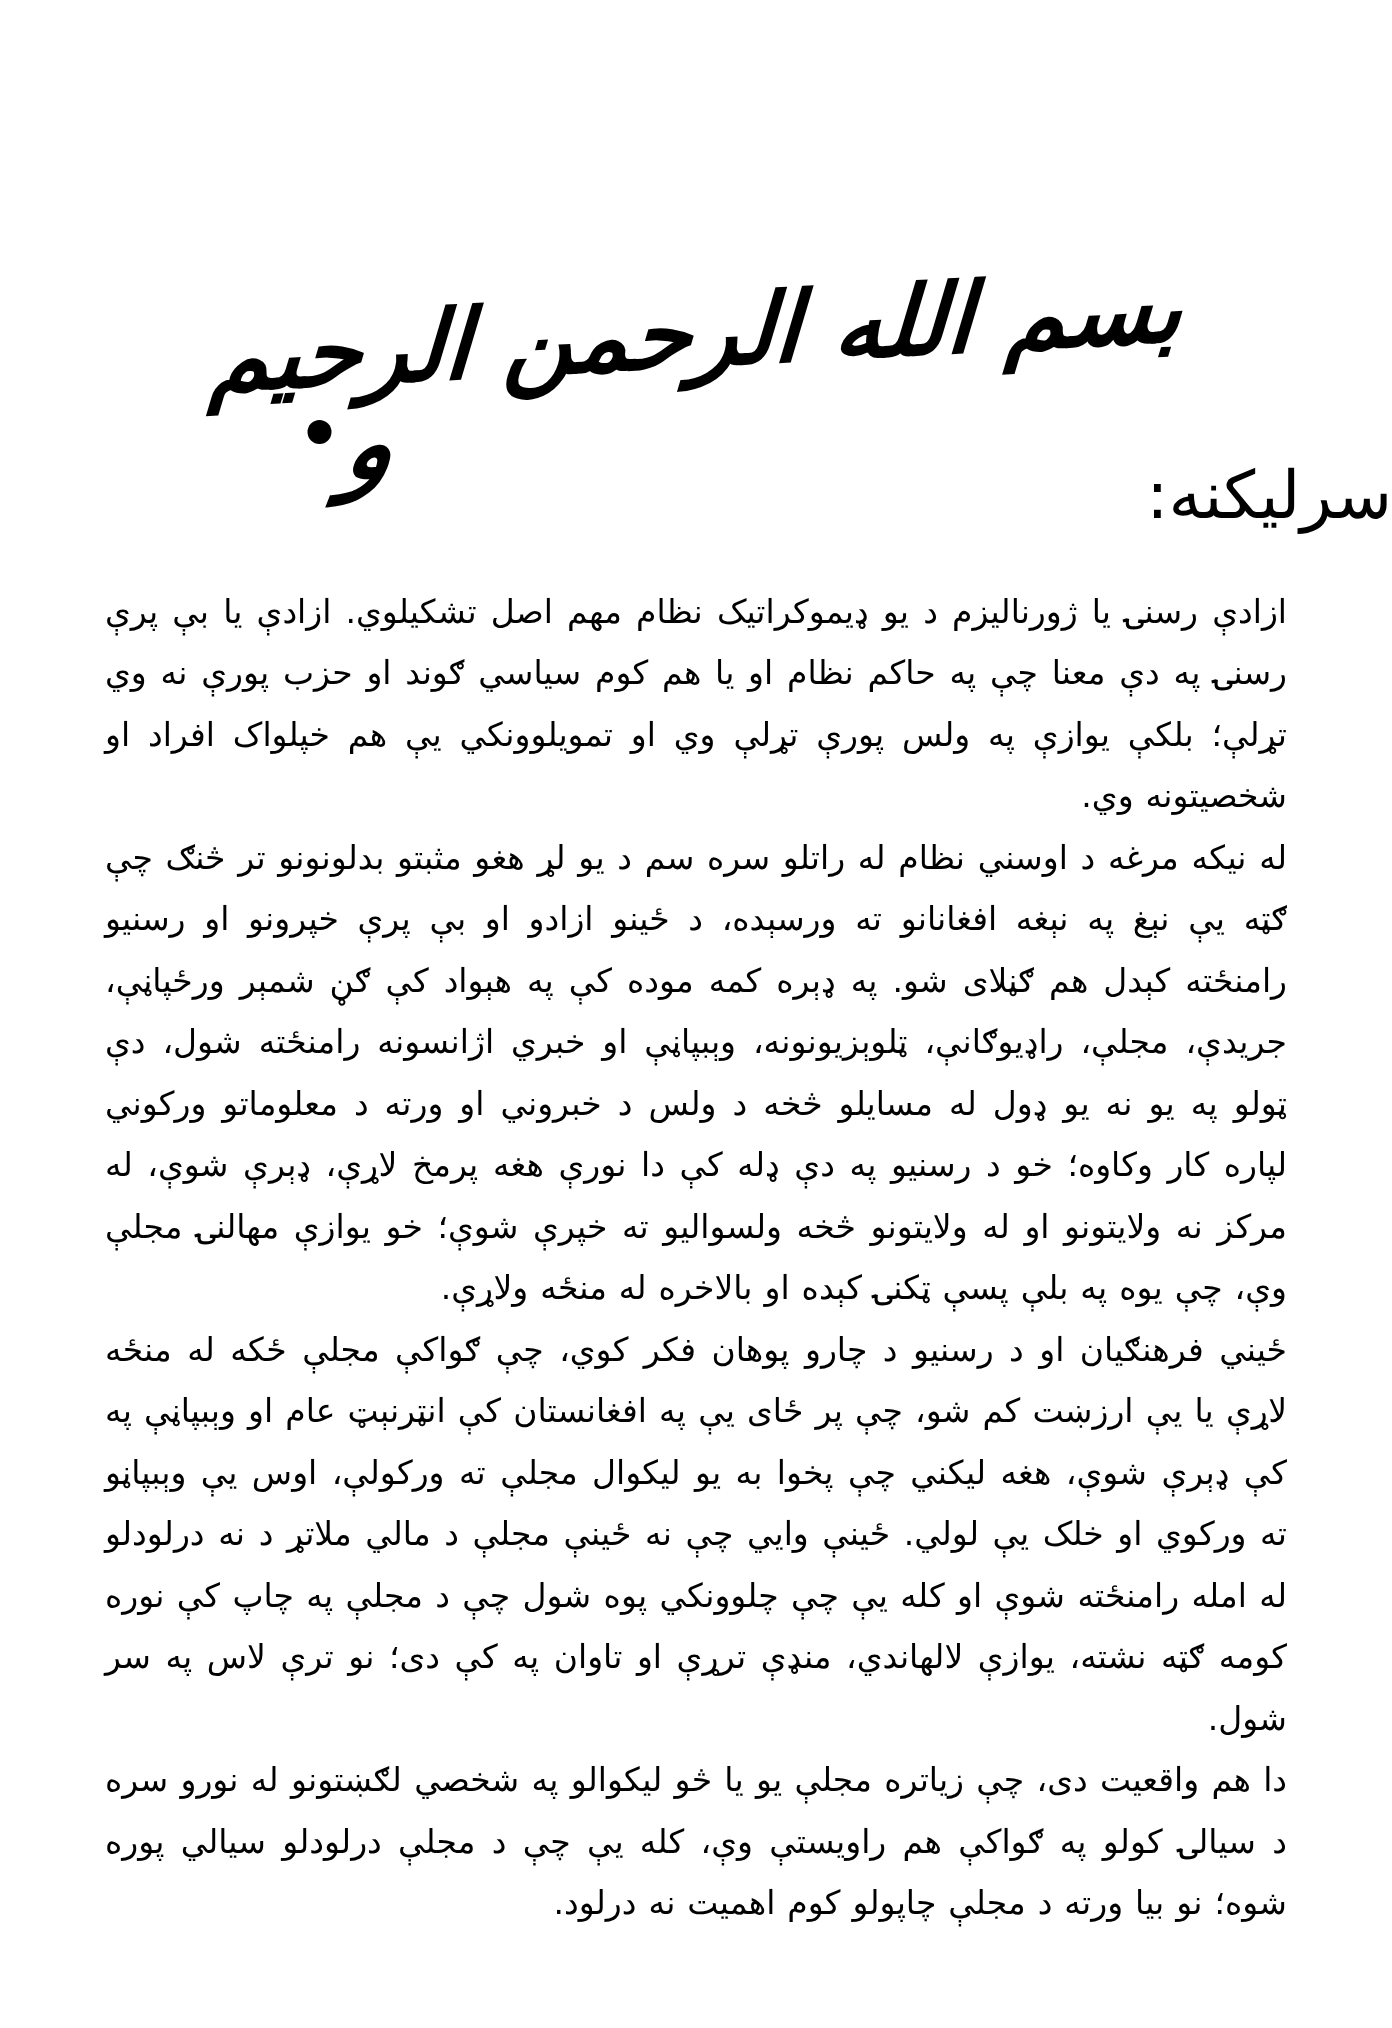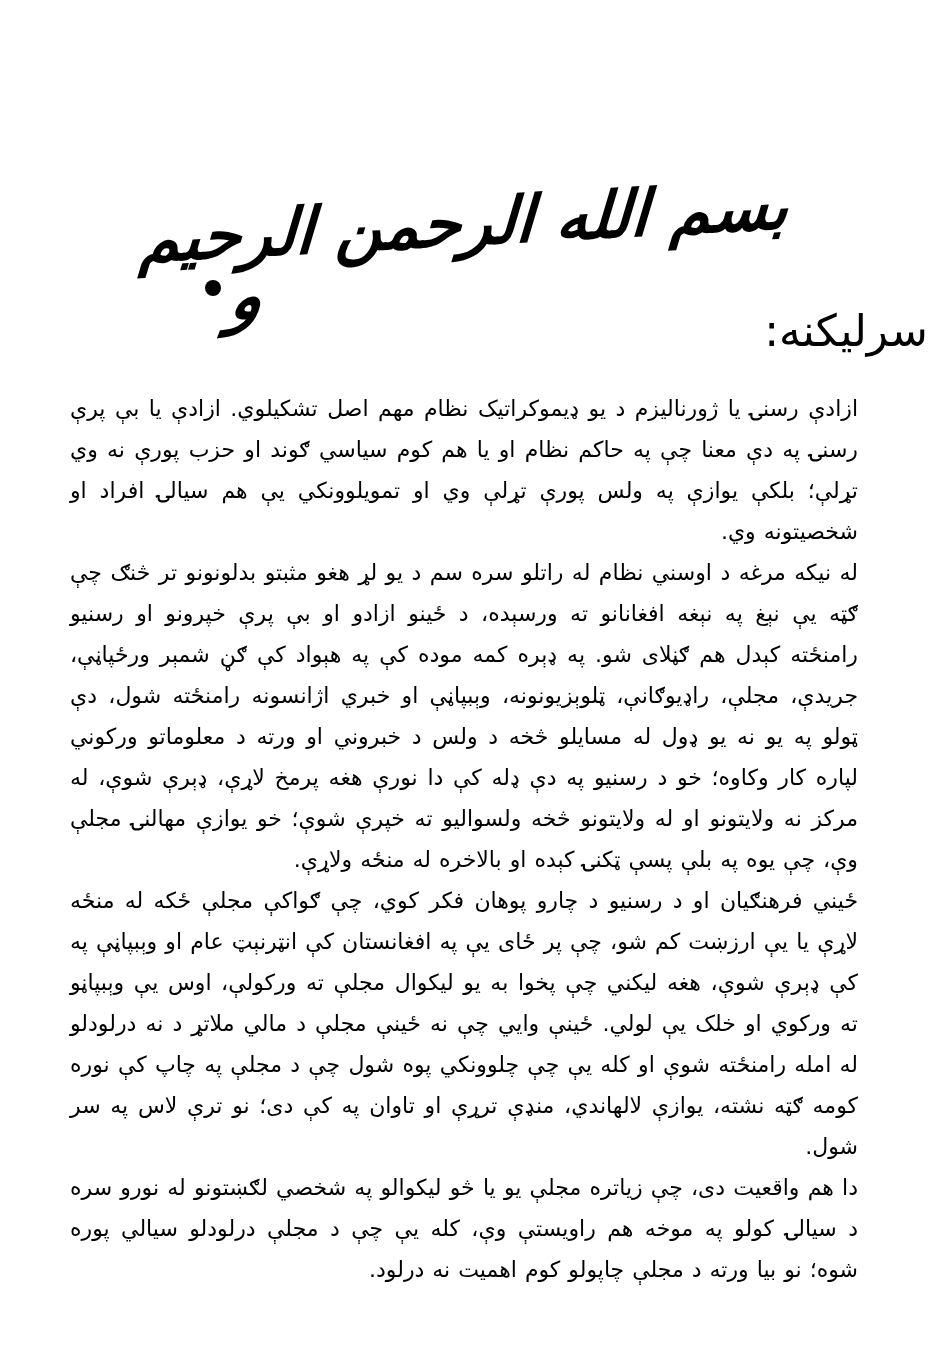--- a/index.html
+++ b/index.html
@@ -105,19 +105,19 @@
   <div class="bismillah" lang="ar" dir="rtl">بسم الله الرحمن الرحيم</div>
 
   <div class="ornament">
     <span class="dot"></span>
     <span class="swash" lang="ar" dir="rtl">و</span>
   </div>
 
   <h1 class="page-title" lang="ps" dir="rtl">سرليکنه:</h1>
 
   <div class="article-body" lang="ps" dir="rtl">
-    <p>ازادې رسنۍ يا ژورناليزم د يو ډيموکراتيک نظام مهم اصل تشکيلوي. ازادې يا بې پرې رسنۍ په دې معنا چې په حاکم نظام او يا هم کوم سياسي ګوند او حزب پورې نه وي تړلې؛ بلکې يوازې په ولس پورې تړلې وي او تمويلوونکي يې هم سيالۍ افراد او شخصيتونه وي.</p>
+    <p>ازادې رسنۍ يا ژورناليزم د يو ډيموکراتيک نظام مهم اصل تشکيلوي. ازادې يا بې پرې رسنۍ په دې معنا چې په حاکم نظام او يا هم کوم سياسي ګوند او حزب پورې نه وي تړلې؛ بلکې يوازې په ولس پورې تړلې وي او تمويلوونکي يې هم خپلواک افراد او شخصيتونه وي.</p>
     <p>له نيکه مرغه د اوسني نظام له راتلو سره سم د يو لړ هغو مثبتو بدلونونو تر څنګ چې ګټه يې نېغ په نېغه افغانانو ته ورسېده، د ځينو ازادو او بې پرې خپرونو او رسنيو رامنځته کېدل هم ګڼلای شو. په ډېره کمه موده کې په هېواد کې ګڼ شمېر ورځپاڼې، جريدې، مجلې، راډيوګانې، ټلوېزيونونه، وېبپاڼې او خبري اژانسونه رامنځته شول، دې ټولو په يو نه يو ډول له مسايلو څخه د ولس د خبروني او ورته د معلوماتو ورکوني لپاره کار وکاوه؛ خو د رسنيو په دې ډله کې دا نورې هغه پرمخ لاړې، ډېرې شوې، له مرکز نه ولايتونو او له ولايتونو څخه ولسواليو ته خپرې شوې؛ خو يوازې مهالنۍ مجلې وې، چې يوه په بلې پسې ټکنۍ کېده او بالاخره له منځه ولاړې.</p>
     <p>ځيني فرهنګيان او د رسنيو د چارو پوهان فکر کوي، چې ګواکې مجلې ځکه له منځه لاړې يا يې ارزښت کم شو، چې پر ځای يې په افغانستان کې انټرنېټ عام او وېبپاڼې په کې ډېرې شوې، هغه ليکني چې پخوا به يو ليکوال مجلې ته ورکولې، اوس يې وېبپاڼو ته ورکوي او خلک يې لولي. ځينې وايي چې نه ځينې مجلې د مالي ملاتړ د نه درلودلو له امله رامنځته شوې او کله يې چې چلوونکي پوه شول چې د مجلې په چاپ کې نوره کومه ګټه نشته، يوازې لالهاندي، منډې ترړې او تاوان په کې دی؛ نو ترې لاس په سر شول.</p>
-    <p>دا هم واقعيت دی، چې زياتره مجلې يو يا څو ليکوالو په شخصي لګښتونو له نورو سره د سيالۍ کولو په موخه هم راويستې وې، کله يې چې د مجلې درلودلو سيالي پوره شوه؛ نو بيا ورته د مجلې چاپولو کوم اهميت نه درلود.</p>
+    <p>دا هم واقعيت دی، چې زياتره مجلې يو يا څو ليکوالو په شخصي لګښتونو له نورو سره د سيالۍ کولو په ګواکې هم راويستې وې، کله يې چې د مجلې درلودلو سيالي پوره شوه؛ نو بيا ورته د مجلې چاپولو کوم اهميت نه درلود.</p>
   </div>
 
 </div>
 
 </body></html>

